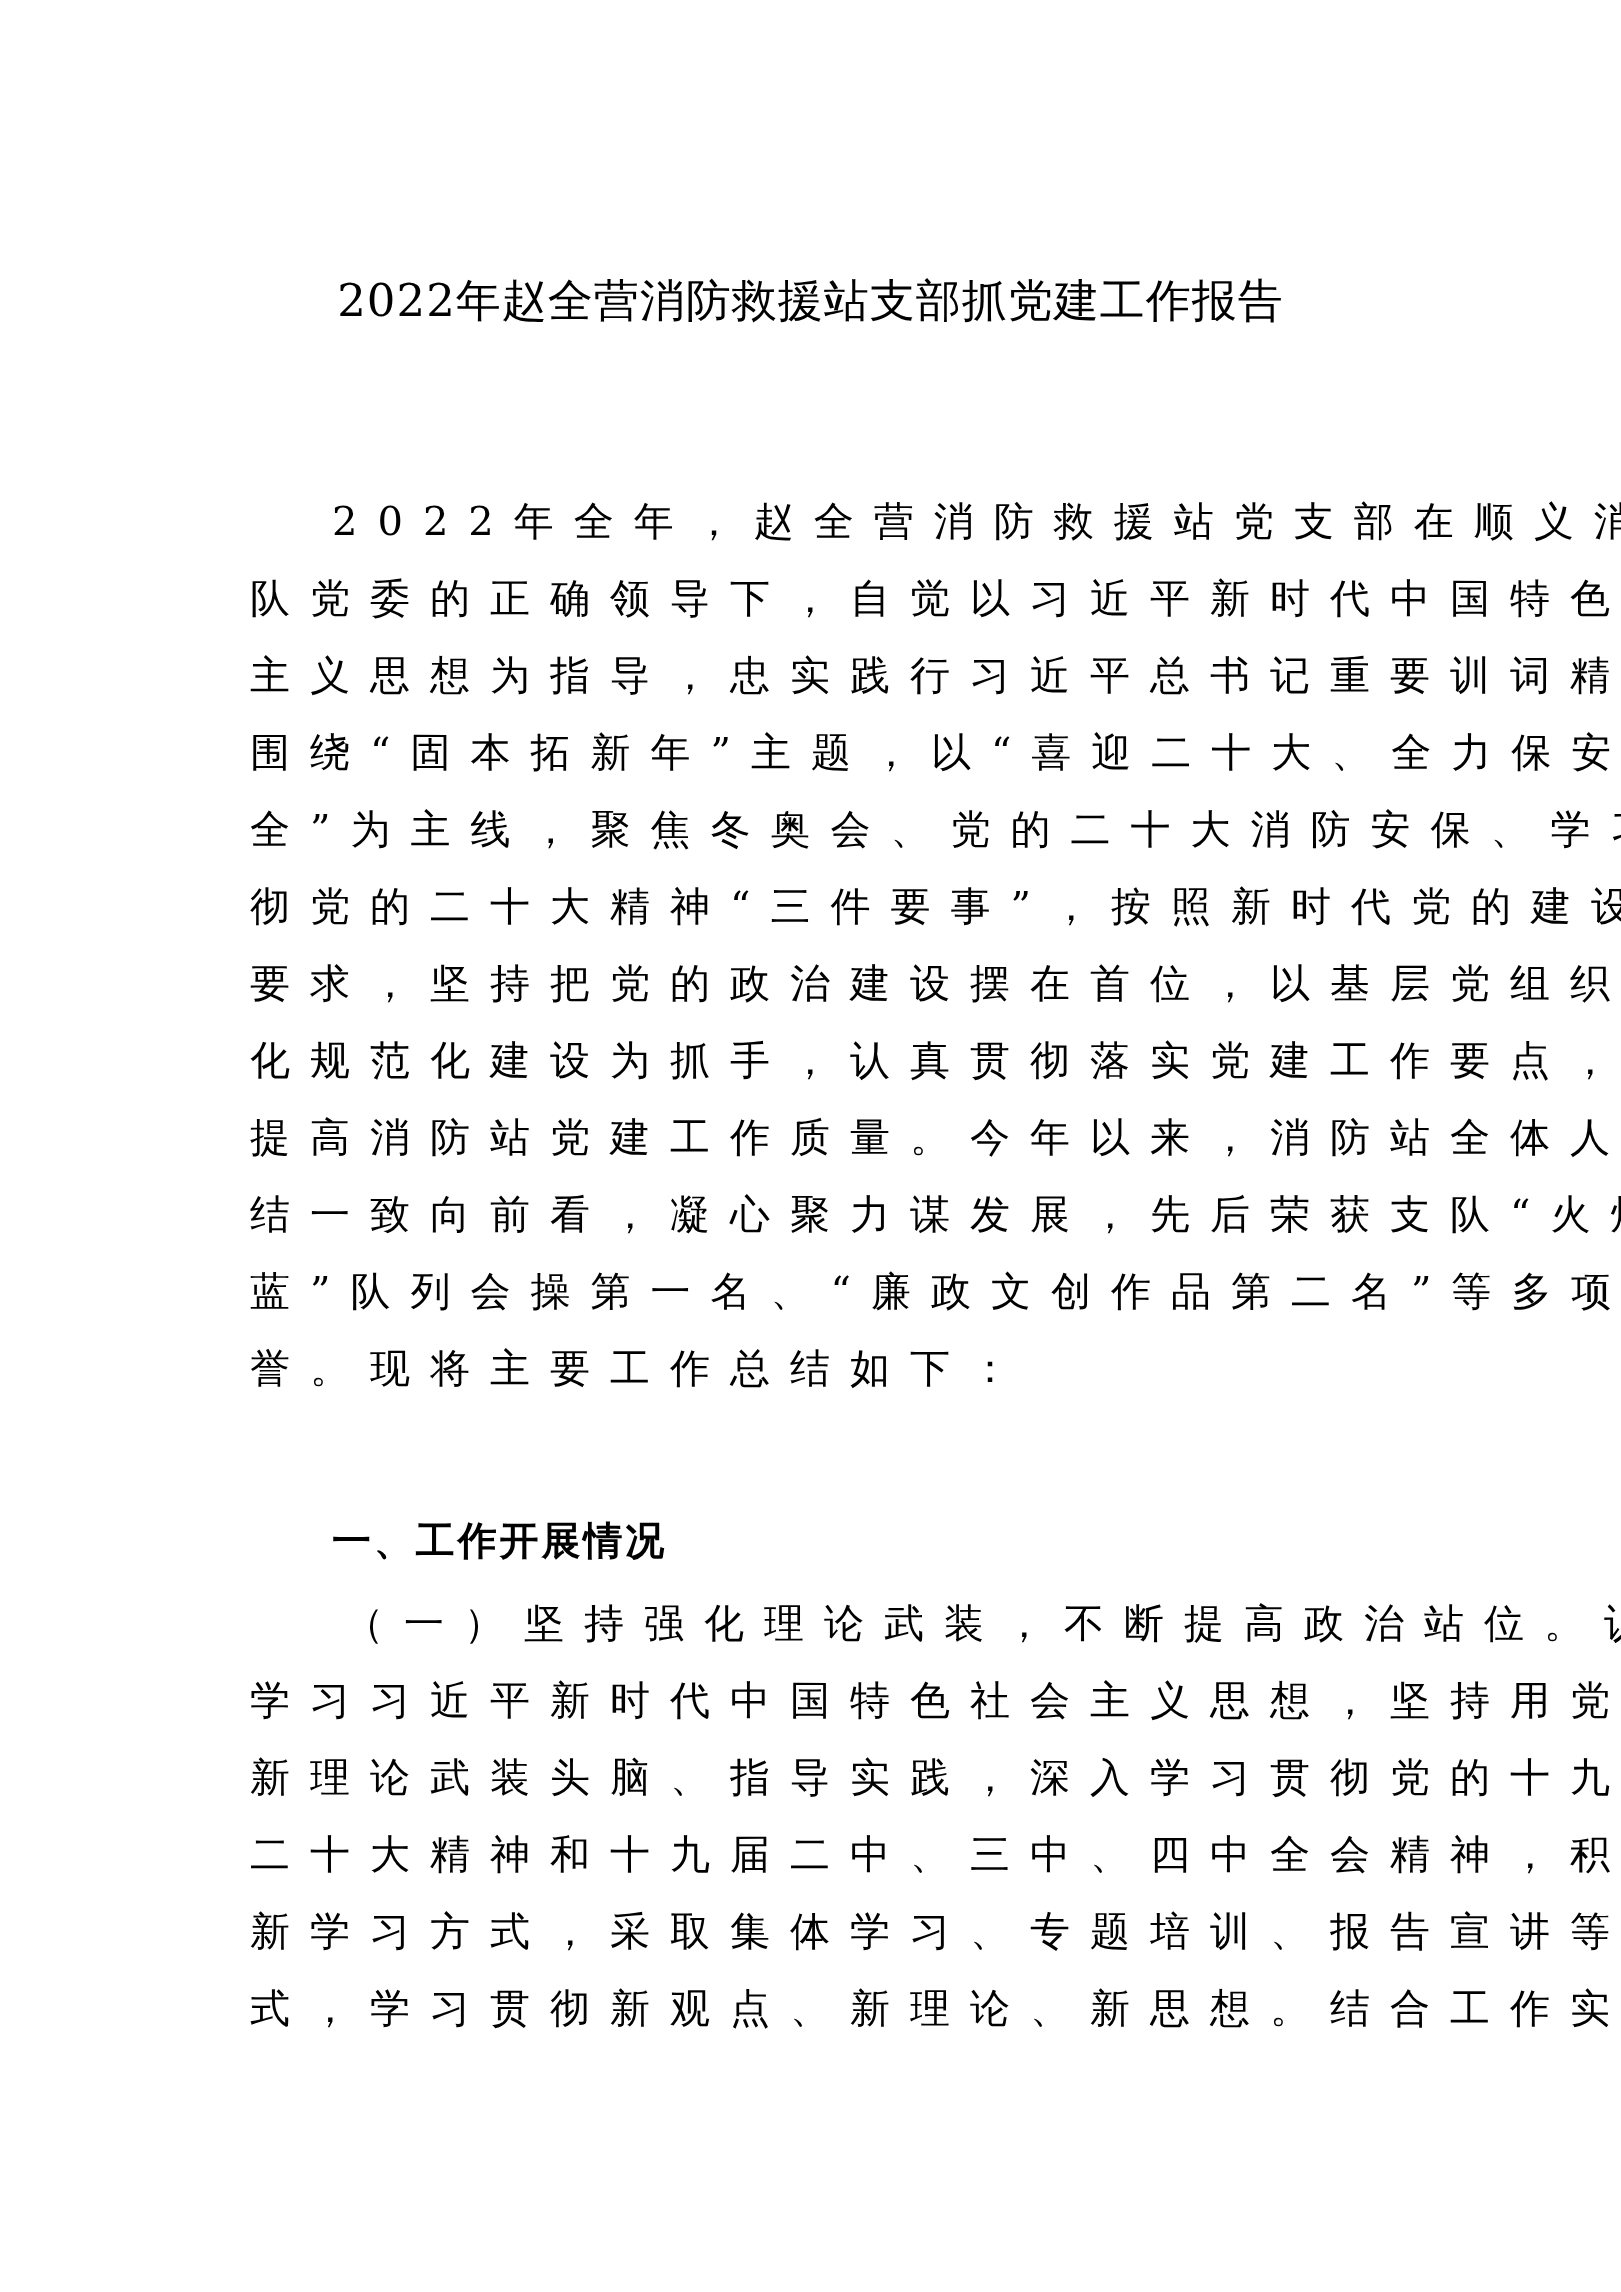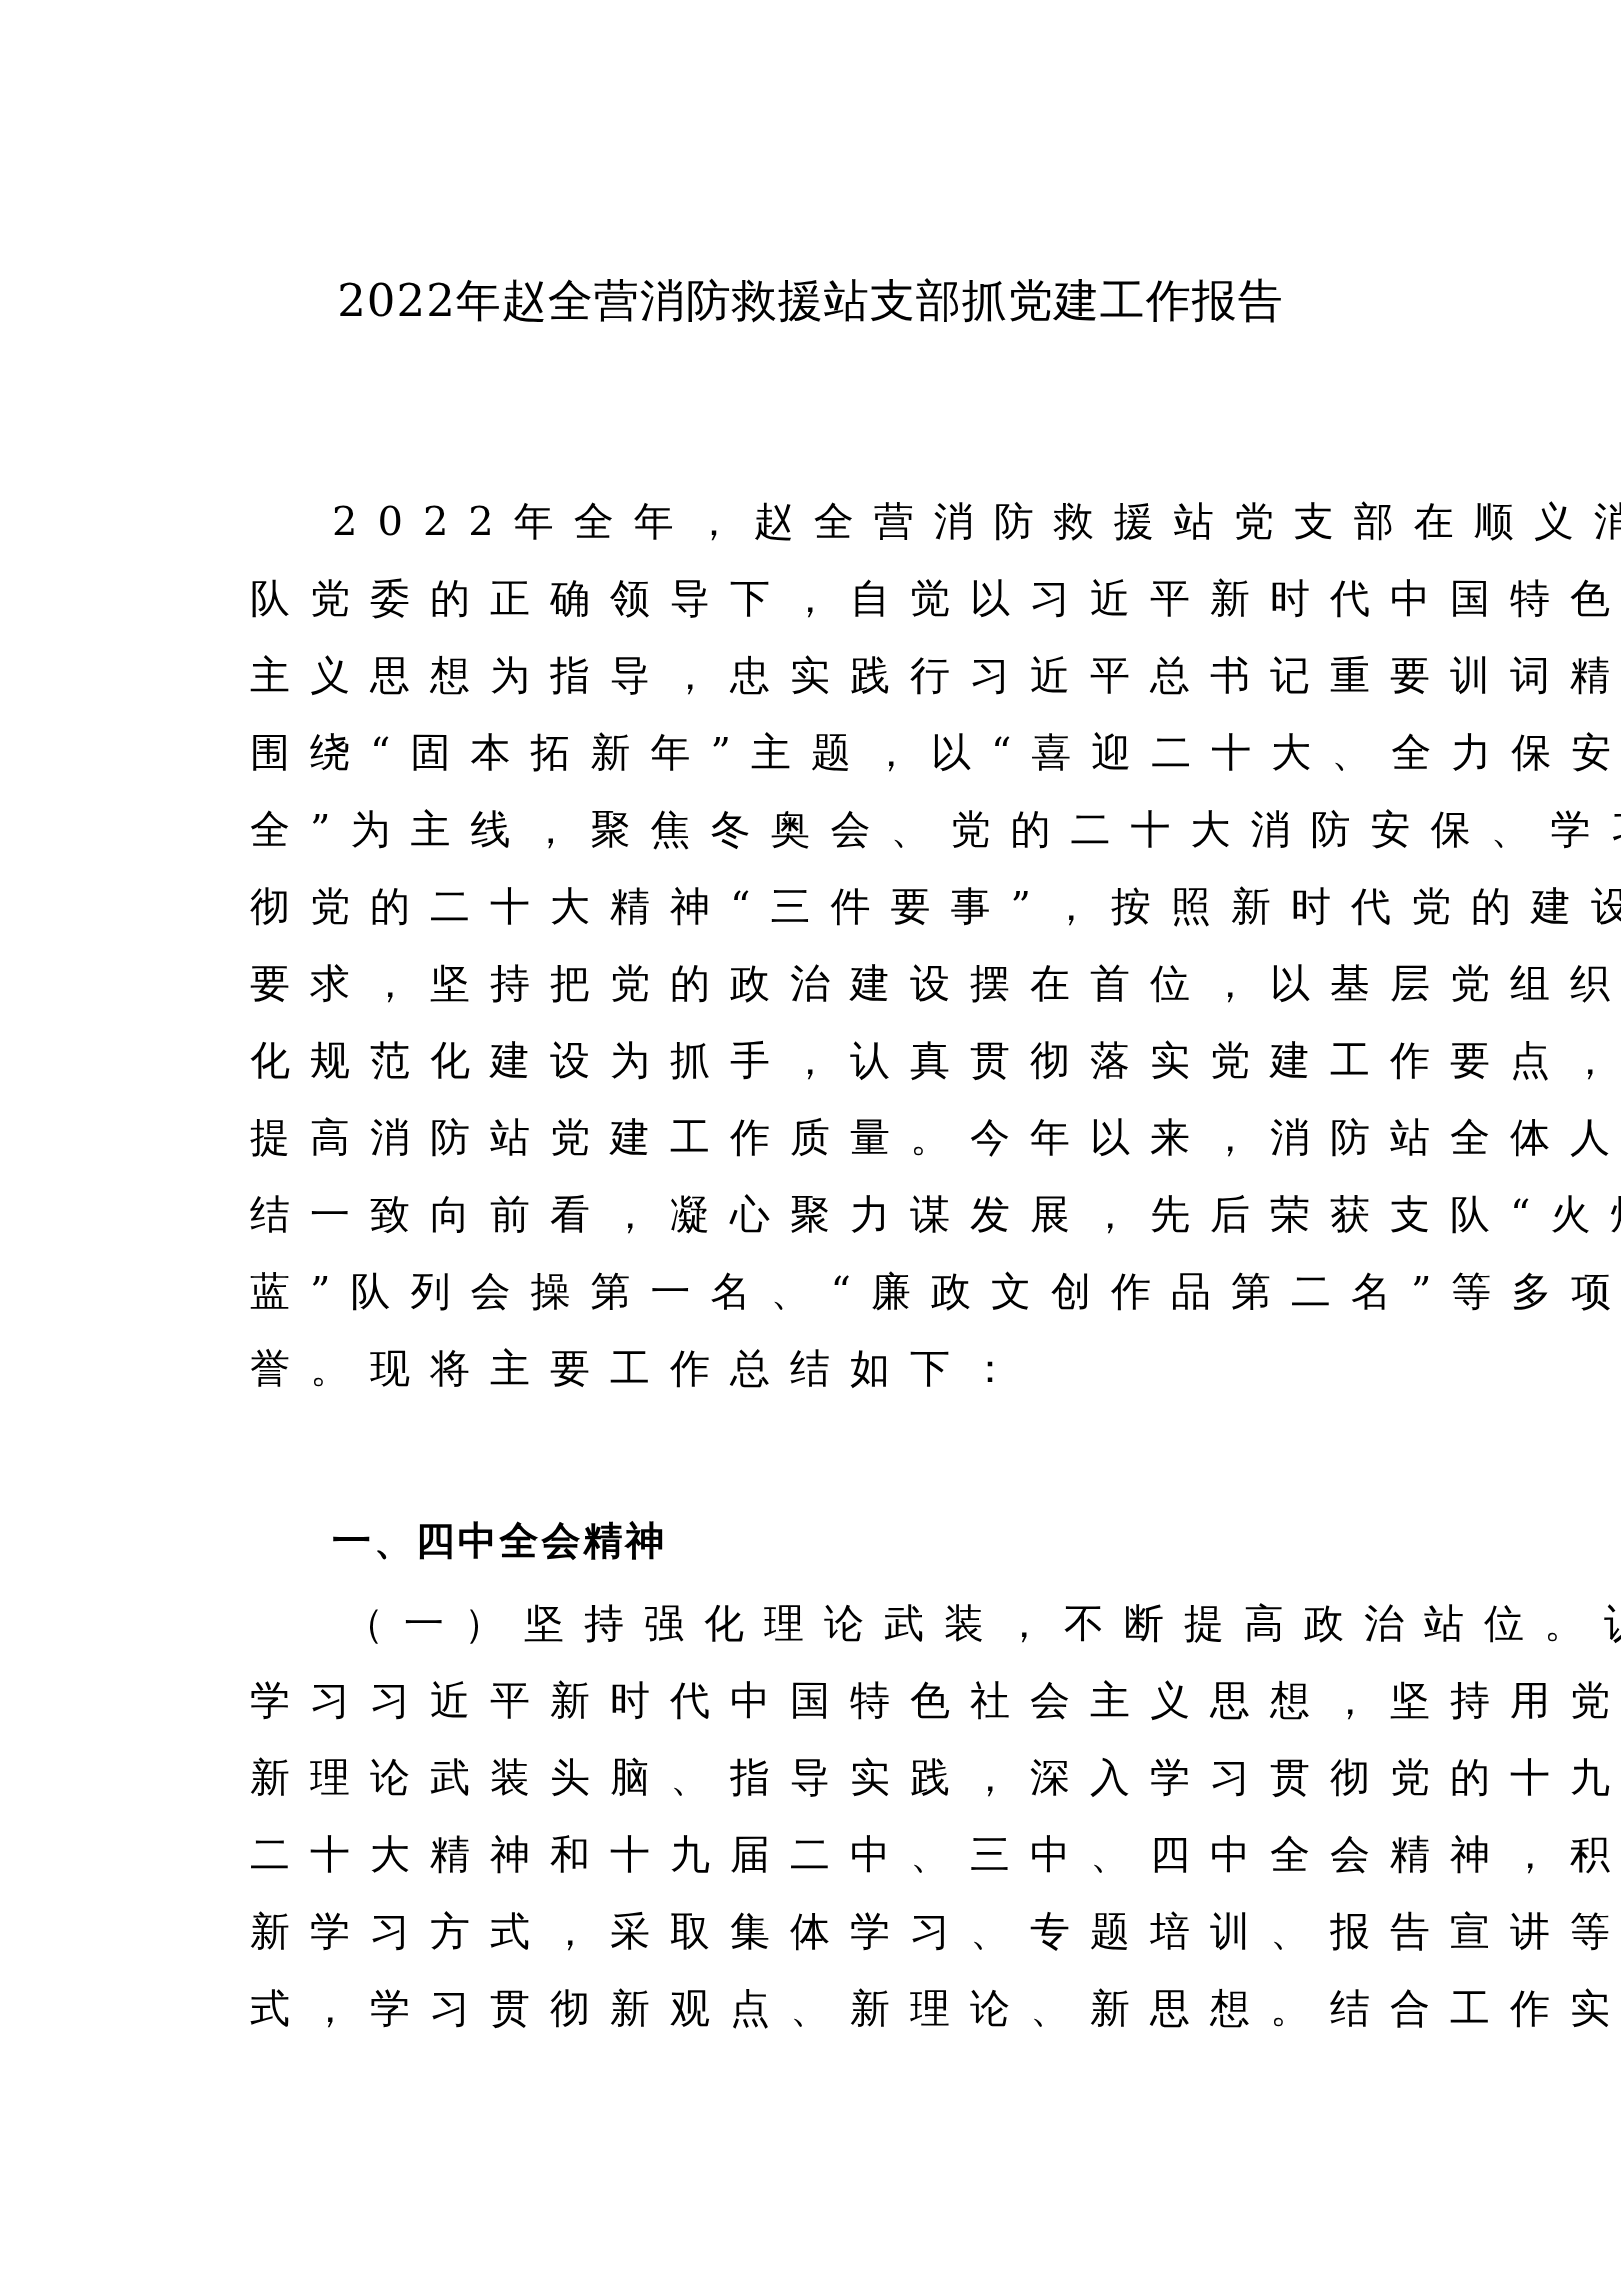--- a/index.html
+++ b/index.html
@@ -44,21 +44,21 @@
     <span class="line">彻党的二十大精神“三件要事”，按照新时代党的建设总</span>
     <span class="line">要求，坚持把党的政治建设摆在首位，以基层党组织标准</span>
     <span class="line">化规范化建设为抓手，认真贯彻落实党建工作要点，不断</span>
     <span class="line">提高消防站党建工作质量。今年以来，消防站全体人员团</span>
     <span class="line">结一致向前看，凝心聚力谋发展，先后荣获支队“火焰</span>
     <span class="line">蓝”队列会操第一名、“廉政文创作品第二名”等多项荣</span>
     <span class="line">誉。现将主要工作总结如下：</span>
   </div>
 
   <div class="body-block" style="top:1502px;">
-    <span class="heading">一、四中全会精神</span>
+    <span class="heading">一、工作开展情况</span>
   </div>
 
   <div class="body-block" style="top:1585px;">
     <span class="line subhead-indent">（一）坚持强化理论武装，不断提高政治站位。认真</span>
     <span class="line">学习习近平新时代中国特色社会主义思想，坚持用党的创</span>
     <span class="line">新理论武装头脑、指导实践，深入学习贯彻党的十九大、</span>
     <span class="line">二十大精神和十九届二中、三中、四中全会精神，积极创</span>
     <span class="line">新学习方式，采取集体学习、专题培训、报告宣讲等形</span>
     <span class="line">式，学习贯彻新观点、新理论、新思想。结合工作实际，</span>
   </div>

